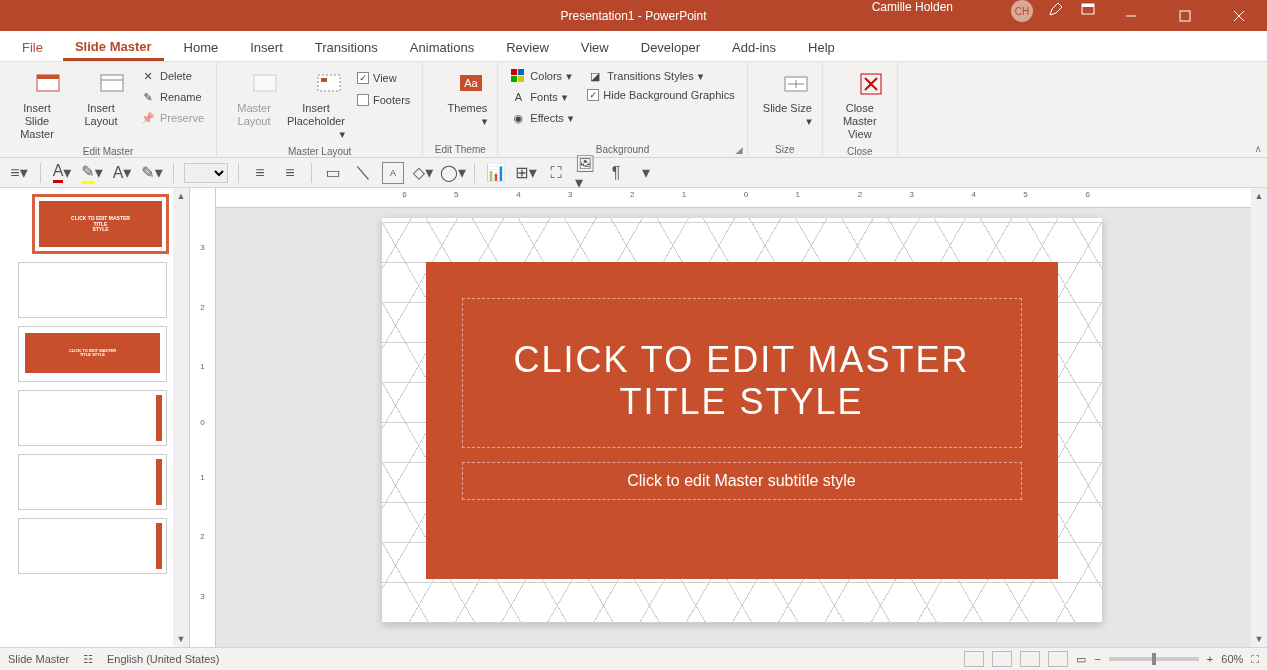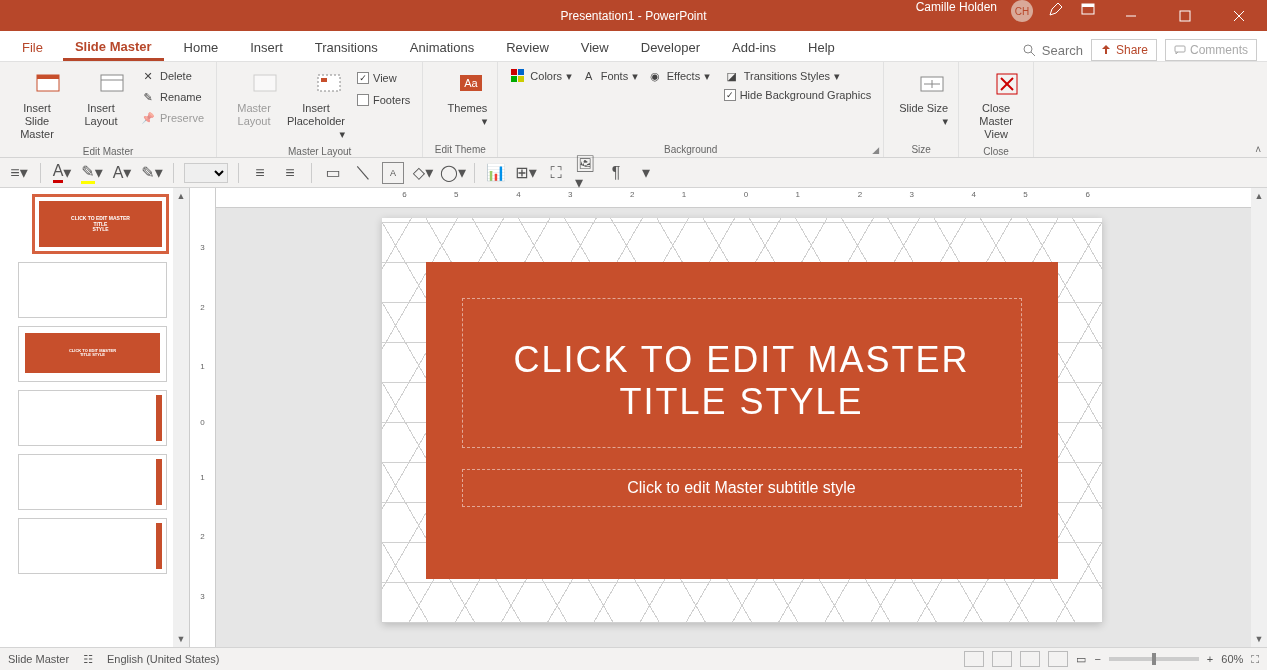--- a/index.html
+++ b/index.html
@@ -3,21 +3,21 @@
 <meta charset="utf-8">
 <style>
 * { margin: 0; padding: 0; box-sizing: border-box; font-family: "Segoe UI", Arial, sans-serif; }
 body { background: #fff; width: 1267px; height: 670px; overflow: hidden; display: flex; flex-direction: column; }
 
 
 .titlebar { background: #b7472a; height: 31px; display: flex; align-items: center; color: #fff; position: relative; }
 .titlebar-center { position: absolute; left: 50%; transform: translateX(-50%); font-size: 12px; }
 .titlebar-right { margin-left: auto; display: flex; align-items: flex-start; gap: 14px; padding-right: 8px; }
 .user-name { font-size: 12px; }
-.user-avatar { width: 22px; height: 22px; border-radius: 50%; background: #d9a998; display: flex; align-items: center; justify-content: center; font-size: 10px; color: #b7472a; }
+.user-avatar { width: 22px; height: 22px; border-radius: 50%; background: #d9a998; display: flex; align-items: center; justify-content: center; font-size: 10px; color: #b7472a; margin-left: 44px; }
 .tb-icon { width: 18px; height: 18px; display: flex; align-items: center; justify-content: center; color: #fff; }
 .win-btn { width: 40px; height: 31px; display: flex; align-items: center; justify-content: center; }
 
 
 .ribbon-tabs { background: #fff; border-bottom: 1px solid #e1e1e1; display: flex; align-items: flex-end; height: 31px; padding-left: 10px; gap: 8px; }
 .tab { padding: 6px 12px; font-size: 13px; color: #444; cursor: pointer; }
 .tab.file { color: #b7472a; font-weight: 400; }
 .tab.active { color: #b7472a; border-bottom: 3px solid #b7472a; font-weight: 600; padding-bottom: 4px; }
 .tabs-right { margin-left: auto; display: flex; align-items: center; gap: 8px; padding-right: 10px; }
 .search-area { display: flex; align-items: center; gap: 6px; color: #777; font-size: 13px; }
@@ -69,21 +69,21 @@
   box-shadow: 0 2px 8px rgba(0,0,0,0.2);
   position: relative;
   background-image:
     repeating-linear-gradient(60deg, #d0d0d0 0 1px, transparent 1px 40px),
     repeating-linear-gradient(-60deg, #d0d0d0 0 1px, transparent 1px 40px),
     repeating-linear-gradient(0deg, #d0d0d0 0 1px, transparent 1px 40px);
 }
 .slide-inner { position: absolute; left: 44px; top: 44px; right: 44px; bottom: 44px; background: #c74f2c; }
 .ph-title { position: absolute; left: 36px; right: 36px; top: 36px; height: 150px; border: 1px dashed rgba(255,255,255,0.5); display: flex; align-items: center; justify-content: center; }
 .ph-title span { color: #fff; font-size: 36px; letter-spacing: 2px; font-weight: 400; text-align: center; font-family: "Impact","Arial Black",sans-serif; text-transform: uppercase; margin-top: 15px; }
-.ph-sub { position: absolute; left: 36px; right: 36px; top: 207px; height: 38px; border: 1px dashed rgba(255,255,255,0.5); display: flex; align-items: center; justify-content: center; }
+.ph-sub { position: absolute; left: 36px; right: 36px; top: 200px; height: 38px; border: 1px dashed rgba(255,255,255,0.5); display: flex; align-items: center; justify-content: center; }
 .ph-sub span { color: #fff; font-size: 16px; }
 
 .vscroll { position: absolute; right: 0; top: 0; bottom: 0; width: 16px; background: #f0f0f0; display: flex; flex-direction: column; }
 .vscroll .arrow { height: 16px; display: flex; align-items: center; justify-content: center; font-size: 9px; color: #666; }
 .vscroll .track { flex: 1; }
 
 
 .statusbar { height: 23px; background: #f3f2f1; border-top: 1px solid #d4d4d4; display: flex; align-items: center; padding: 0 8px; font-size: 11px; color: #555; gap: 14px; }
 .statusbar .right { margin-left: auto; display: flex; align-items: center; gap: 8px; }
 .view-btn { width: 20px; height: 16px; border: 1px solid #bbb; }
@@ -133,42 +133,20 @@
   <div class="tab active">Slide Master</div>
   <div class="tab">Home</div>
   <div class="tab">Insert</div>
   <div class="tab">Transitions</div>
   <div class="tab">Animations</div>
   <div class="tab">Review</div>
   <div class="tab">View</div>
   <div class="tab">Developer</div>
   <div class="tab">Add-ins</div>
   <div class="tab">Help</div>
-  <div class="tabs-right">
-    <div class="search-area">
-      <svg width="14" height="14" viewBox="0 0 14 14">
-          <circle cx="6" cy="6" r="4" fill="none" stroke="#888"></circle>
-          <line x1="9" y1="9" x2="13" y2="13" stroke="#888"></line>
-        </svg>
-      <span>Search</span>
-    </div>
-    <div class="share-btn">
-      <svg width="12" height="12" viewBox="0 0 12 12">
-          <path d="M6 1l4 4h-3v5h-2v-5h-3z" fill="#b7472a"></path>
-        </svg>
-      <span>Share</span>
-    </div>
-    <div class="comments-btn">
-      <svg width="12" height="12" viewBox="0 0 12 12">
-          <rect x="1" y="2" width="10" height="6" rx="1" fill="none" stroke="#aaa"></rect>
-          <path d="M4 8l-2 2v-2" fill="none" stroke="#aaa"></path>
-        </svg>
-      <span>Comments</span>
-    </div>
-  </div>
 </div>
 
 <div class="ribbon">
 
   <div class="rgroup">
     <div class="rgroup-body">
       <div class="big-btn">
         <div class="icon-box">
             <svg width="28" height="28">
               <rect x="3" y="5" width="22" height="16" fill="#fff" stroke="#c74f2c"></rect>
@@ -247,21 +225,21 @@
             </svg>
           </div>
         <span>Themes</span> ▾
       </div>
     </div>
     <div class="rgroup-label">Edit Theme</div>
   </div>
 
   <div class="rgroup" style="position:relative;">
     <div class="rgroup-body">
-      <div style="display:flex;gap:1px;">
+      <div style="display:flex;flex-direction:column;gap:1px;">
         <div class="small-row"><span class="si">
               <svg width="14" height="14">
                 <rect x="0" y="0" width="6" height="6" fill="#c00"></rect>
                 <rect x="7" y="0" width="6" height="6" fill="#06c"></rect>
                 <rect x="0" y="7" width="6" height="6" fill="#0a0"></rect>
                 <rect x="7" y="7" width="6" height="6" fill="#cc0"></rect>
               </svg>
             </span><span>Colors</span> ▾</div>
         <div class="small-row"><span class="si">A</span><span>Fonts</span> ▾</div>
         <div class="small-row"><span class="si">◉</span><span>Effects</span> ▾</div>

